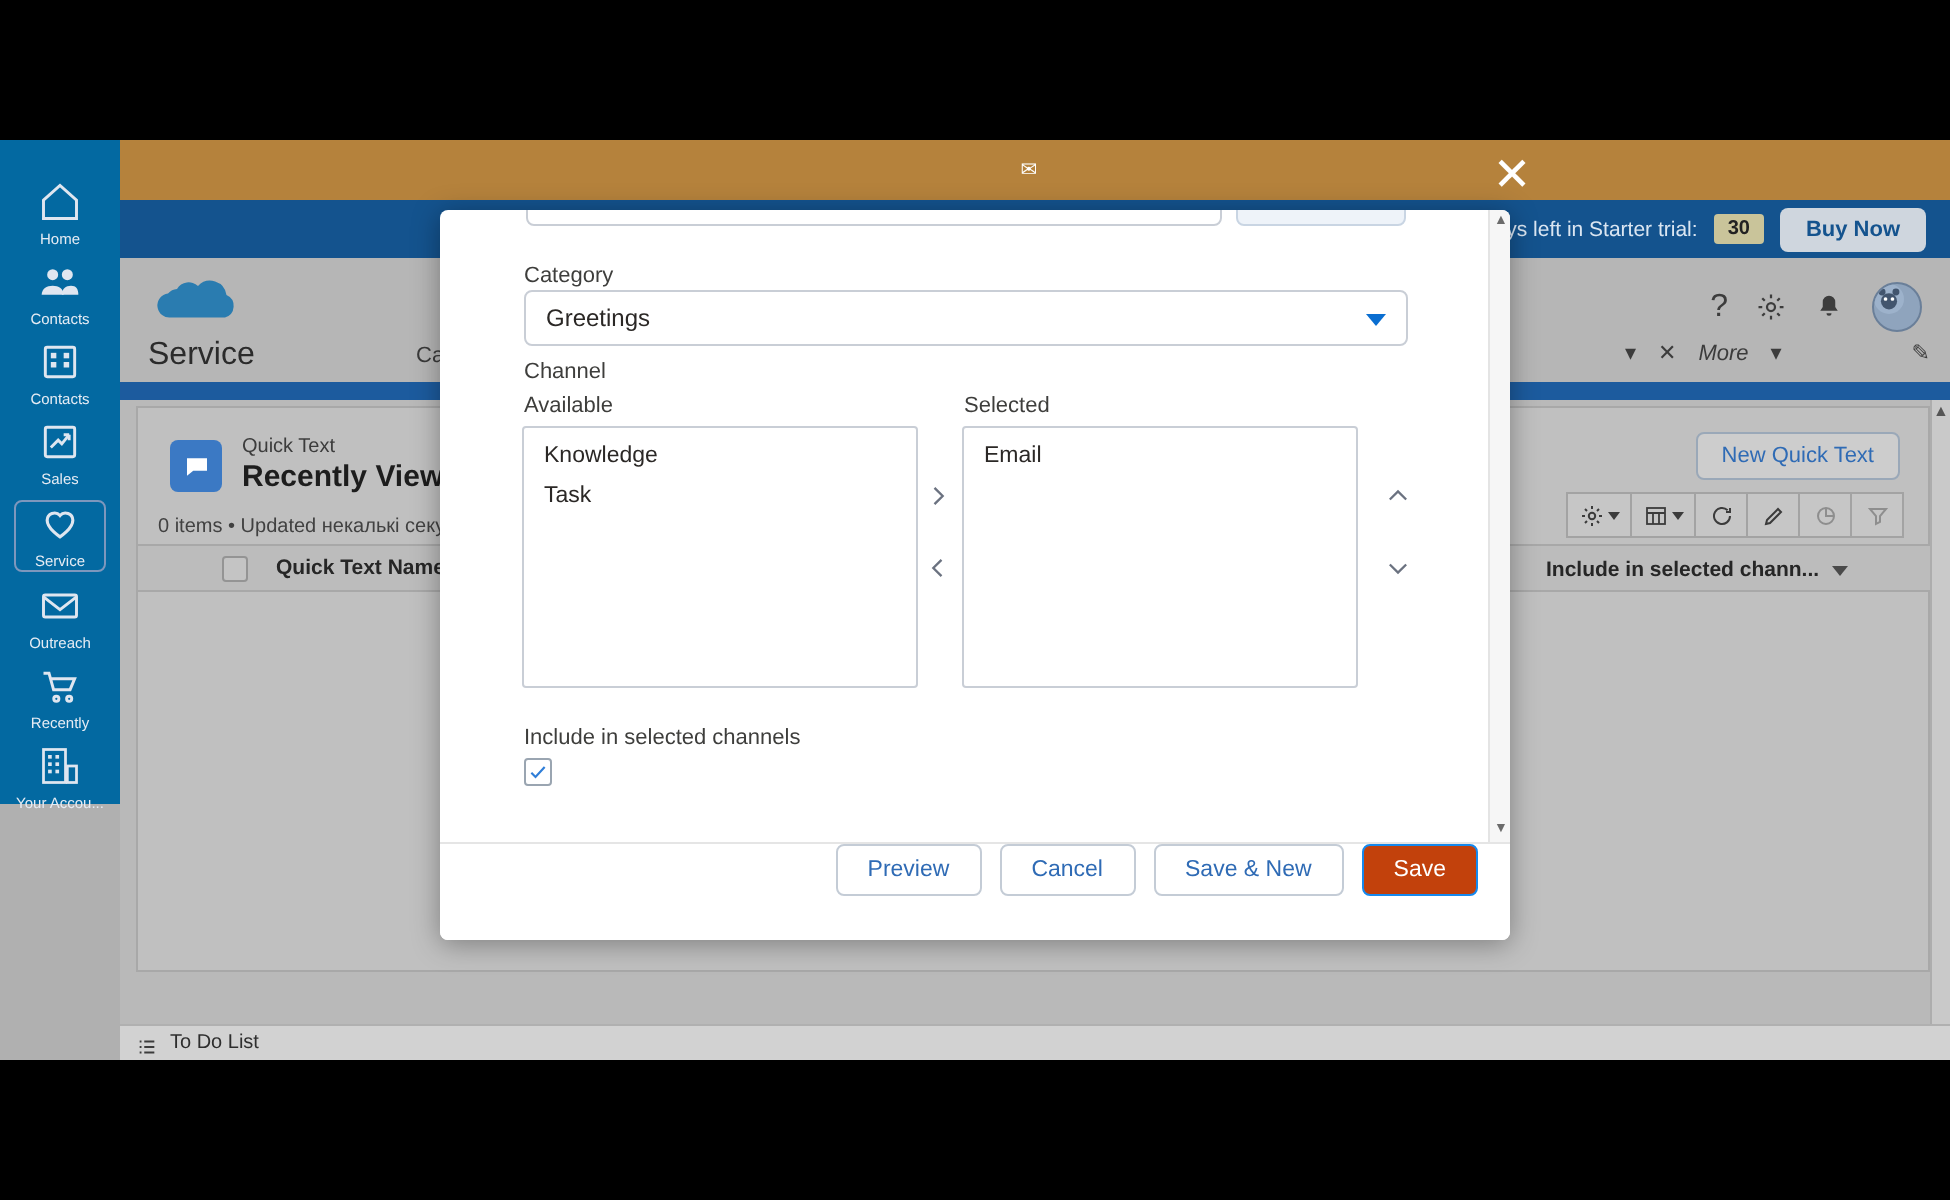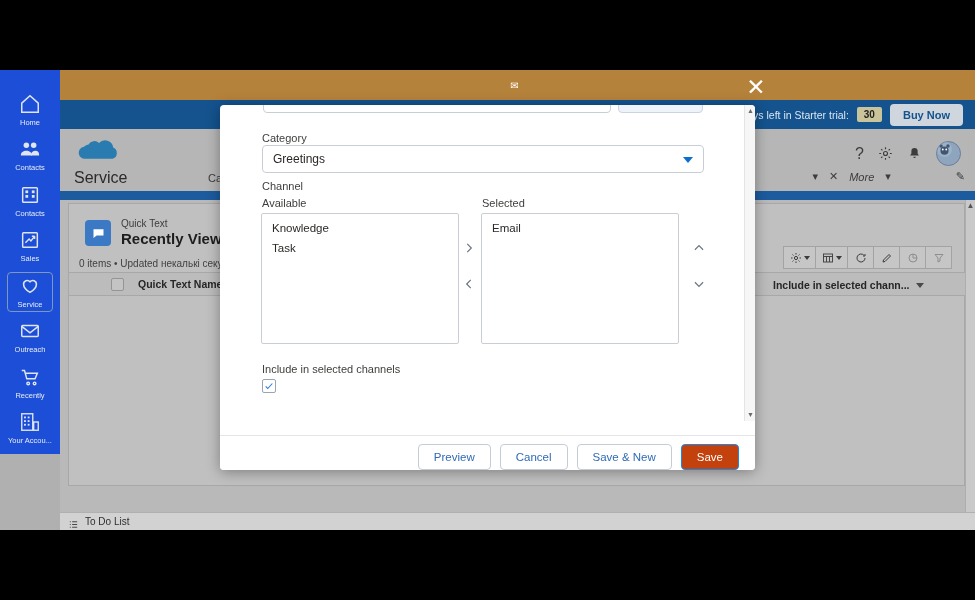--- a/index.html
+++ b/index.html
@@ -14,22 +14,22 @@
   #screen { position: relative; width: 975px; height: 600px; background: #000; }
   #app {
     position: absolute; left: 0; top: 70px;
     width: 975px; height: 460px;
     background: #b0b0b0;
     overflow: hidden;
   }
 
   
   #rail {
-    position: absolute; left: 0; top: 0; width: 60px; height: 384px;
-    background: #1d4ed8;
+    position: absolute; left: 0; top: 0; width: 60px; height: 332px;
+    background: #0369a1;
     display: flex; flex-direction: column; align-items: center;
     padding-top: 20px;
   }
   .rail-item {
     width: 46px; height: 50px; margin-bottom: 6px;
     display: flex; flex-direction: column; align-items: center; justify-content: center;
     color: #dfe6f0; border-radius: 4px;
   }
   .rail-item.active { border: 1px solid #7d97bd; }
   .rail-ico { width: 22px; height: 22px; display: block; }
@@ -265,23 +265,23 @@
     background: #f6f6f6; border-left: 1px solid #e4e4e4;
   }
   #modal-scrollbar .sb-arrow {
     width: 11px; height: 12px; font-size: 7px; color: #6b6b6b;
     text-align: center; line-height: 12px;
   }
   #modal-scrollbar .sb-arrow.bottom { position: absolute; bottom: 0; left: 0; }
 
   
   #modal-footer {
-    position: absolute; left: 0; bottom: 0; width: 535px; height: 35px;
+    position: absolute; left: 0; bottom: 0; width: 535px; height: 49px;
     border-top: 1px solid #e5e5e5; background: #fff;
-    display: flex; align-items: flex-end; justify-content: flex-end;
+    display: flex; align-items: flex-start; justify-content: flex-end;
     gap: 9px; padding-right: 16px;
   }
   .btn {
     font-size: 11.5px; padding: 6px 15px; border-radius: 4px;
     border: 1px solid #c4ccd6; background: #fff; color: #2f6bb5;
   }
   .btn.brand { background: #c2410c; border-color: #1589ee; color: #fff; }
 </style>
 </head>
 <body>
@@ -453,20 +453,21 @@
 
           <span id="qt-icon">
             <svg viewBox="0 0 24 24" fill="#fff">
               <path d="M4 5h16v10H9l-5 4z"></path>
             </svg>
           </span>
           <span id="qt-eyebrow">Quick Text</span>
           <span id="qt-title">Recently Viewed</span>
           <span id="qt-meta">0 items • Updated некалькі секу</span>
 
+          <span id="new-qt-btn">New Quick Text</span>
 
           <div id="list-toolbar">
             <span class="tb-btn wide">
               <svg viewBox="0 0 24 24" fill="none" stroke="currentColor" stroke-width="2">
                 <circle cx="12" cy="12" r="3.2"></circle>
                   <path d="M12 2v3M12 19v3M2 12h3M19 12h3M5 5l2 2M17 17l2 2M19 5l-2 2M7 17l-2 2"></path>
               </svg>
                 <i class="tb-caret"></i>
             </span>
             <span class="tb-btn wide">

